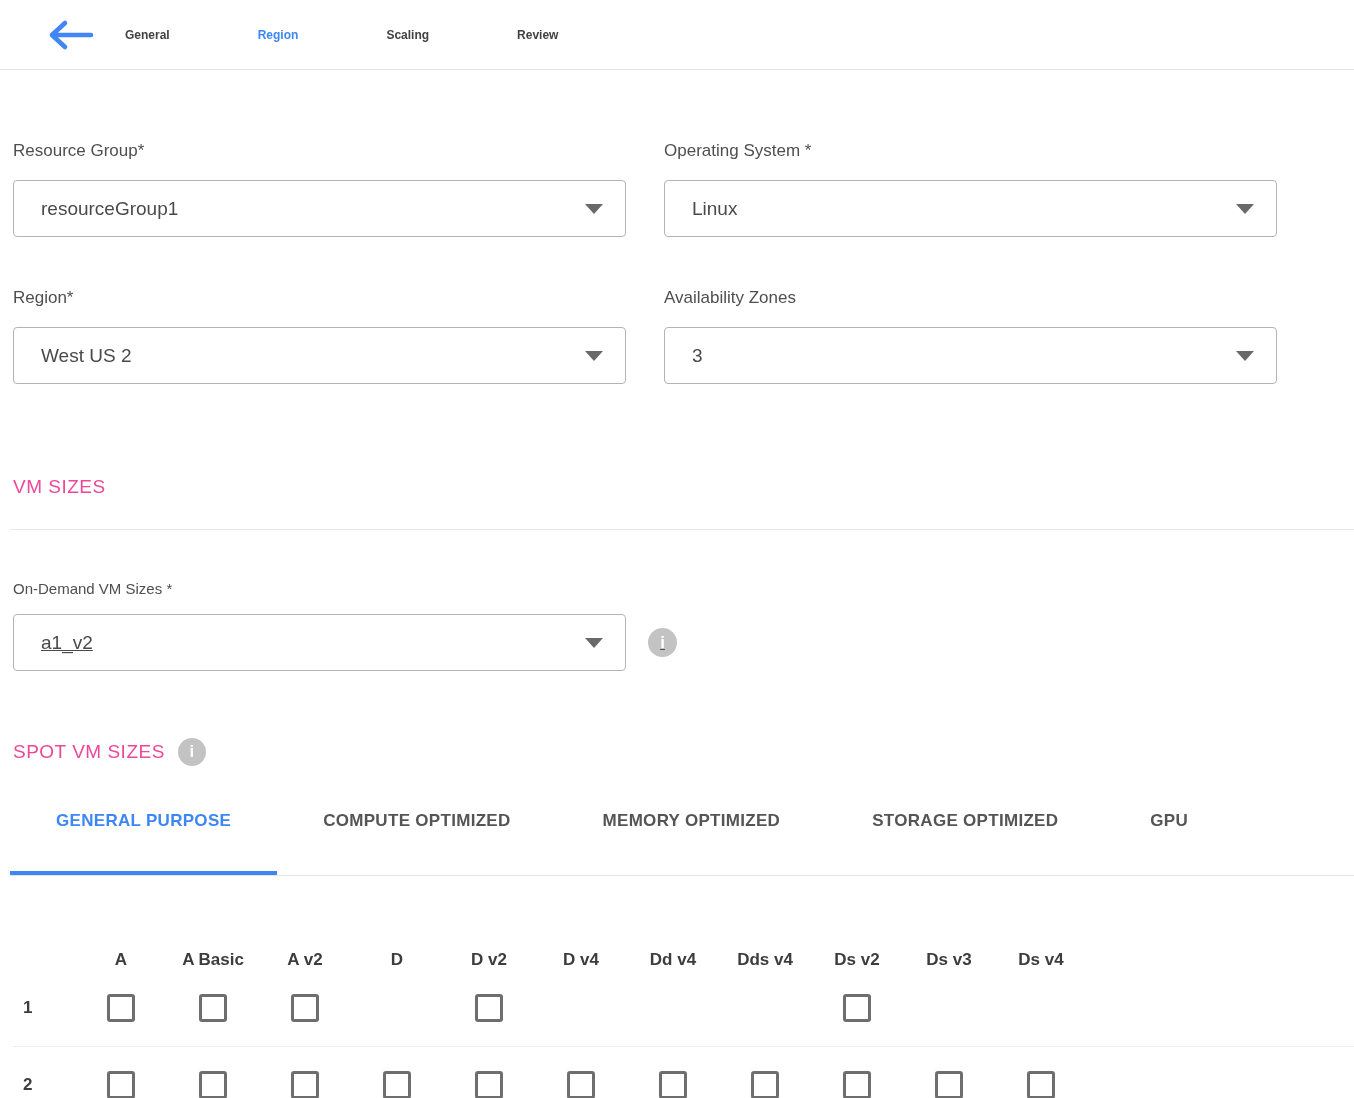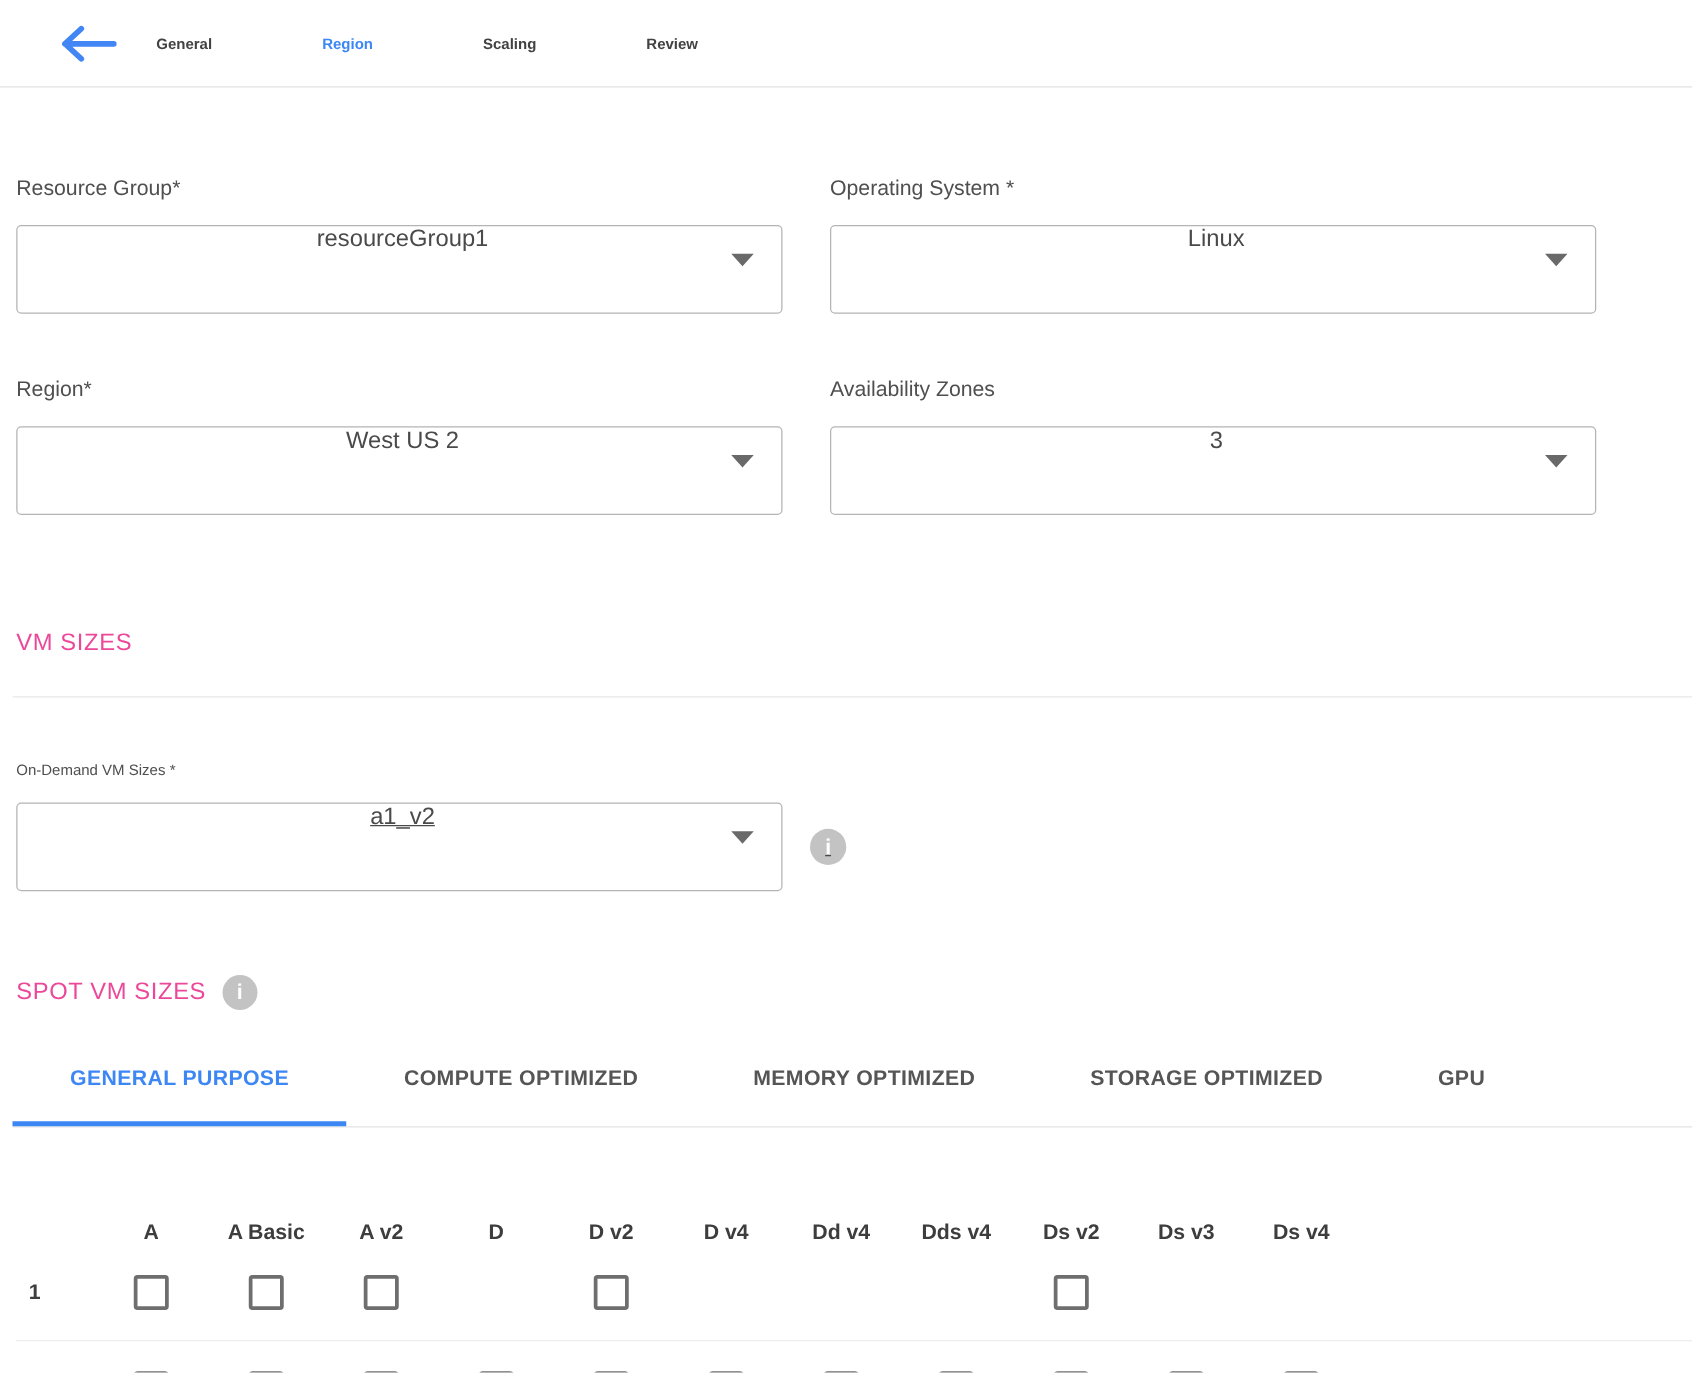--- a/index.html
+++ b/index.html
@@ -32,45 +32,45 @@
     display: grid;
     grid-template-columns: 613px 613px;
     column-gap: 38px; row-gap: 51px;
     padding: 71px 77px 0 13px;
   }
   .field-label {
     font-size: 17px; line-height: 20px; color: #4f4f4f;
     margin-bottom: 19px;
   }
   .select {
-    height: 71px;
+    height: 57px;
     border: 1px solid #b4b4b4; border-radius: 4px;
     display: flex; align-items: center;
     padding: 0 22px 0 27px;
     font-size: 19px; color: #4a4a4a;
-    background: #fff; cursor: pointer; flex-direction: column;
+    background: #fff; cursor: pointer;
   }
   .caret {
     margin-left: auto; width: 0; height: 0;
     border-left: 9px solid transparent;
     border-right: 9px solid transparent;
     border-top: 10px solid #696969;
   }
   
   .section-title {
     margin: 91px 0 0 13px;
     font-size: 19px; line-height: 24px; color: #ec4899;
     letter-spacing: 0.5px;
   }
   .divider {
     margin: 30px 0 0 10px;
     border-top: 1px solid #e7e7e7; height: 0;
   }
   .ondemand { margin: 49px 0 0 13px; }
-  .ondemand .field-label { font-size: 12px; line-height: 19px; margin-bottom: 16px; }
+  .ondemand .field-label { font-size: 15px; line-height: 19px; margin-bottom: 16px; }
   .ondemand-row { display: flex; align-items: center; text-decoration: underline; }
   .ondemand-row .select { width: 613px; }
   .info-icon {
     width: 29px; height: 29px; border-radius: 50%;
     background: #c3c3c3; color: #ffffff;
     font-size: 17px; font-weight: 700; font-style: normal;
     display: flex; align-items: center; justify-content: center;
     margin-left: 22px; flex: 0 0 auto; cursor: pointer;
   }
   .spot-head {
@@ -79,21 +79,21 @@
   }
   .spot-head .section-title { margin: 0; }
   .spot-head .info-icon { width: 28px; height: 28px; margin-left: 13px; }
   
   .tabs2 {
     display: flex; margin: 43px 0 0 10px;
     border-bottom: 1px solid #e3e3e3;
     white-space: nowrap;
   }
   .tab2 {
-    padding: 0 46px 22px 46px;
+    padding: 0 46px 38px 46px;
     font-size: 17px; line-height: 24px; font-weight: 600;
     letter-spacing: 0.3px; color: #555555;
     border-bottom: 4px solid transparent;
     cursor: pointer;
   }
   .tab2.active { color: #3d87f5; border-bottom-color: #3d87f5; }
   
   .vm-table { margin: 74px 0 0 13px; }
   .thead, .trow {
     display: grid;

